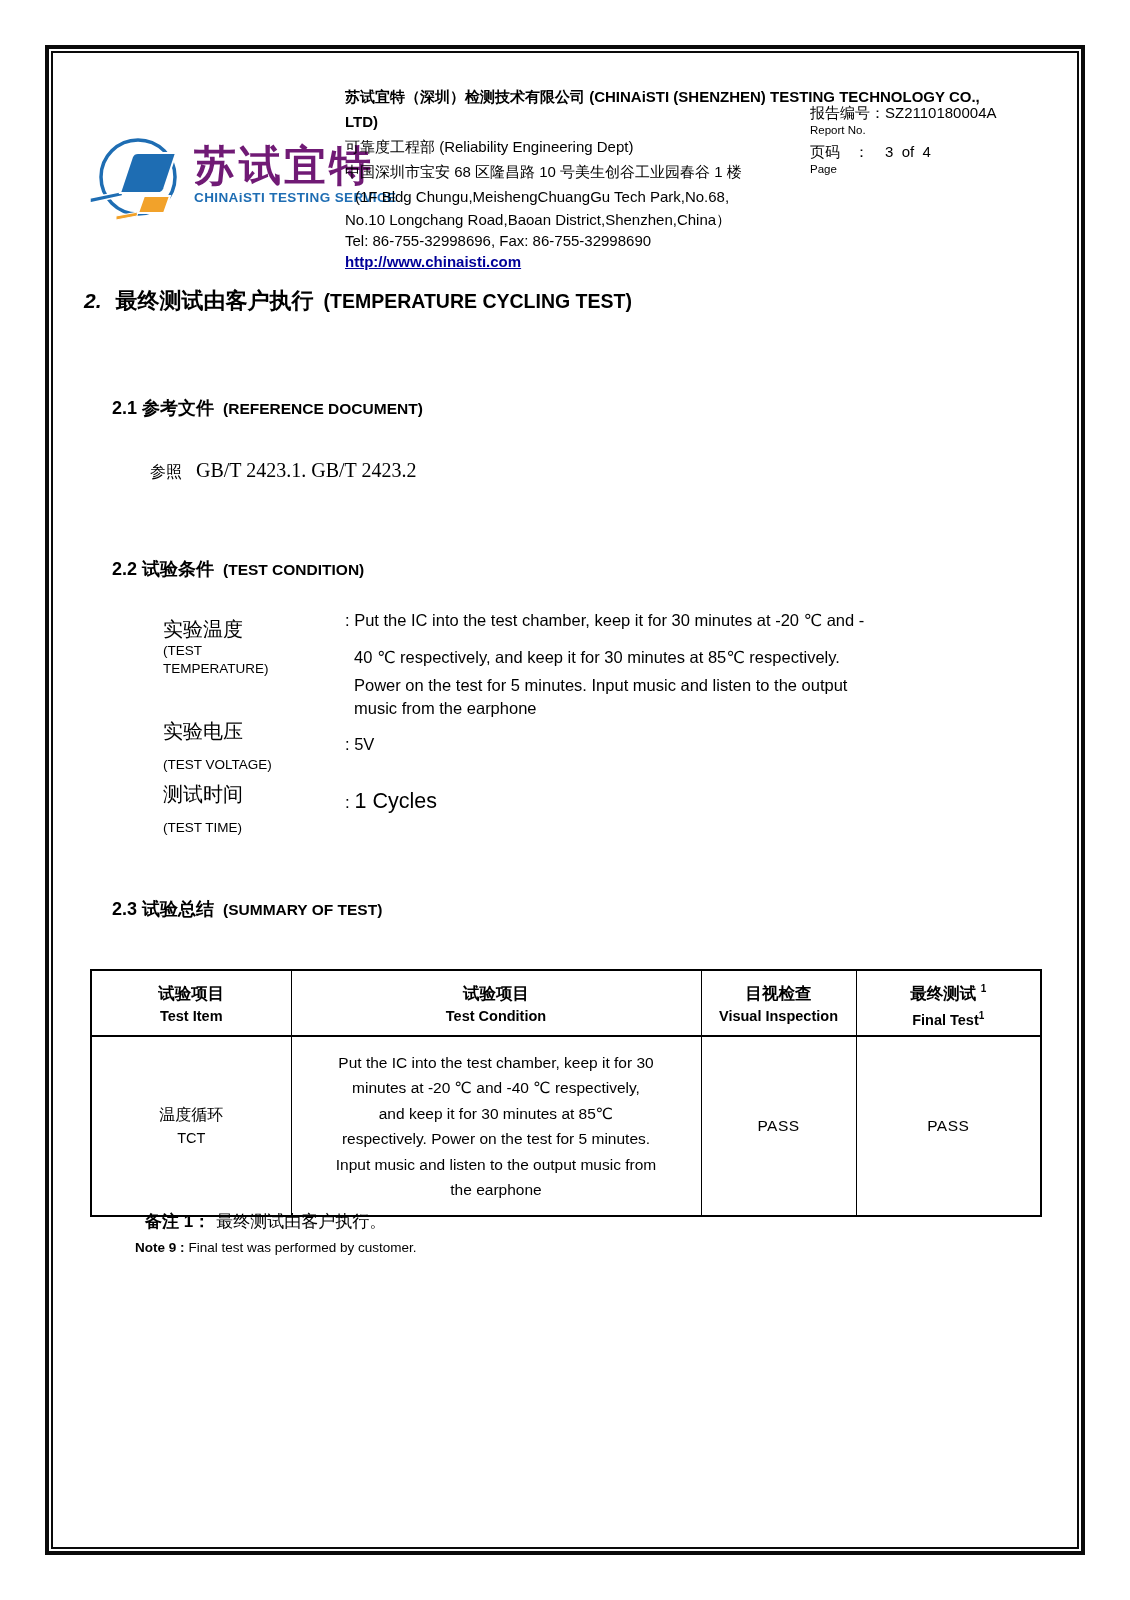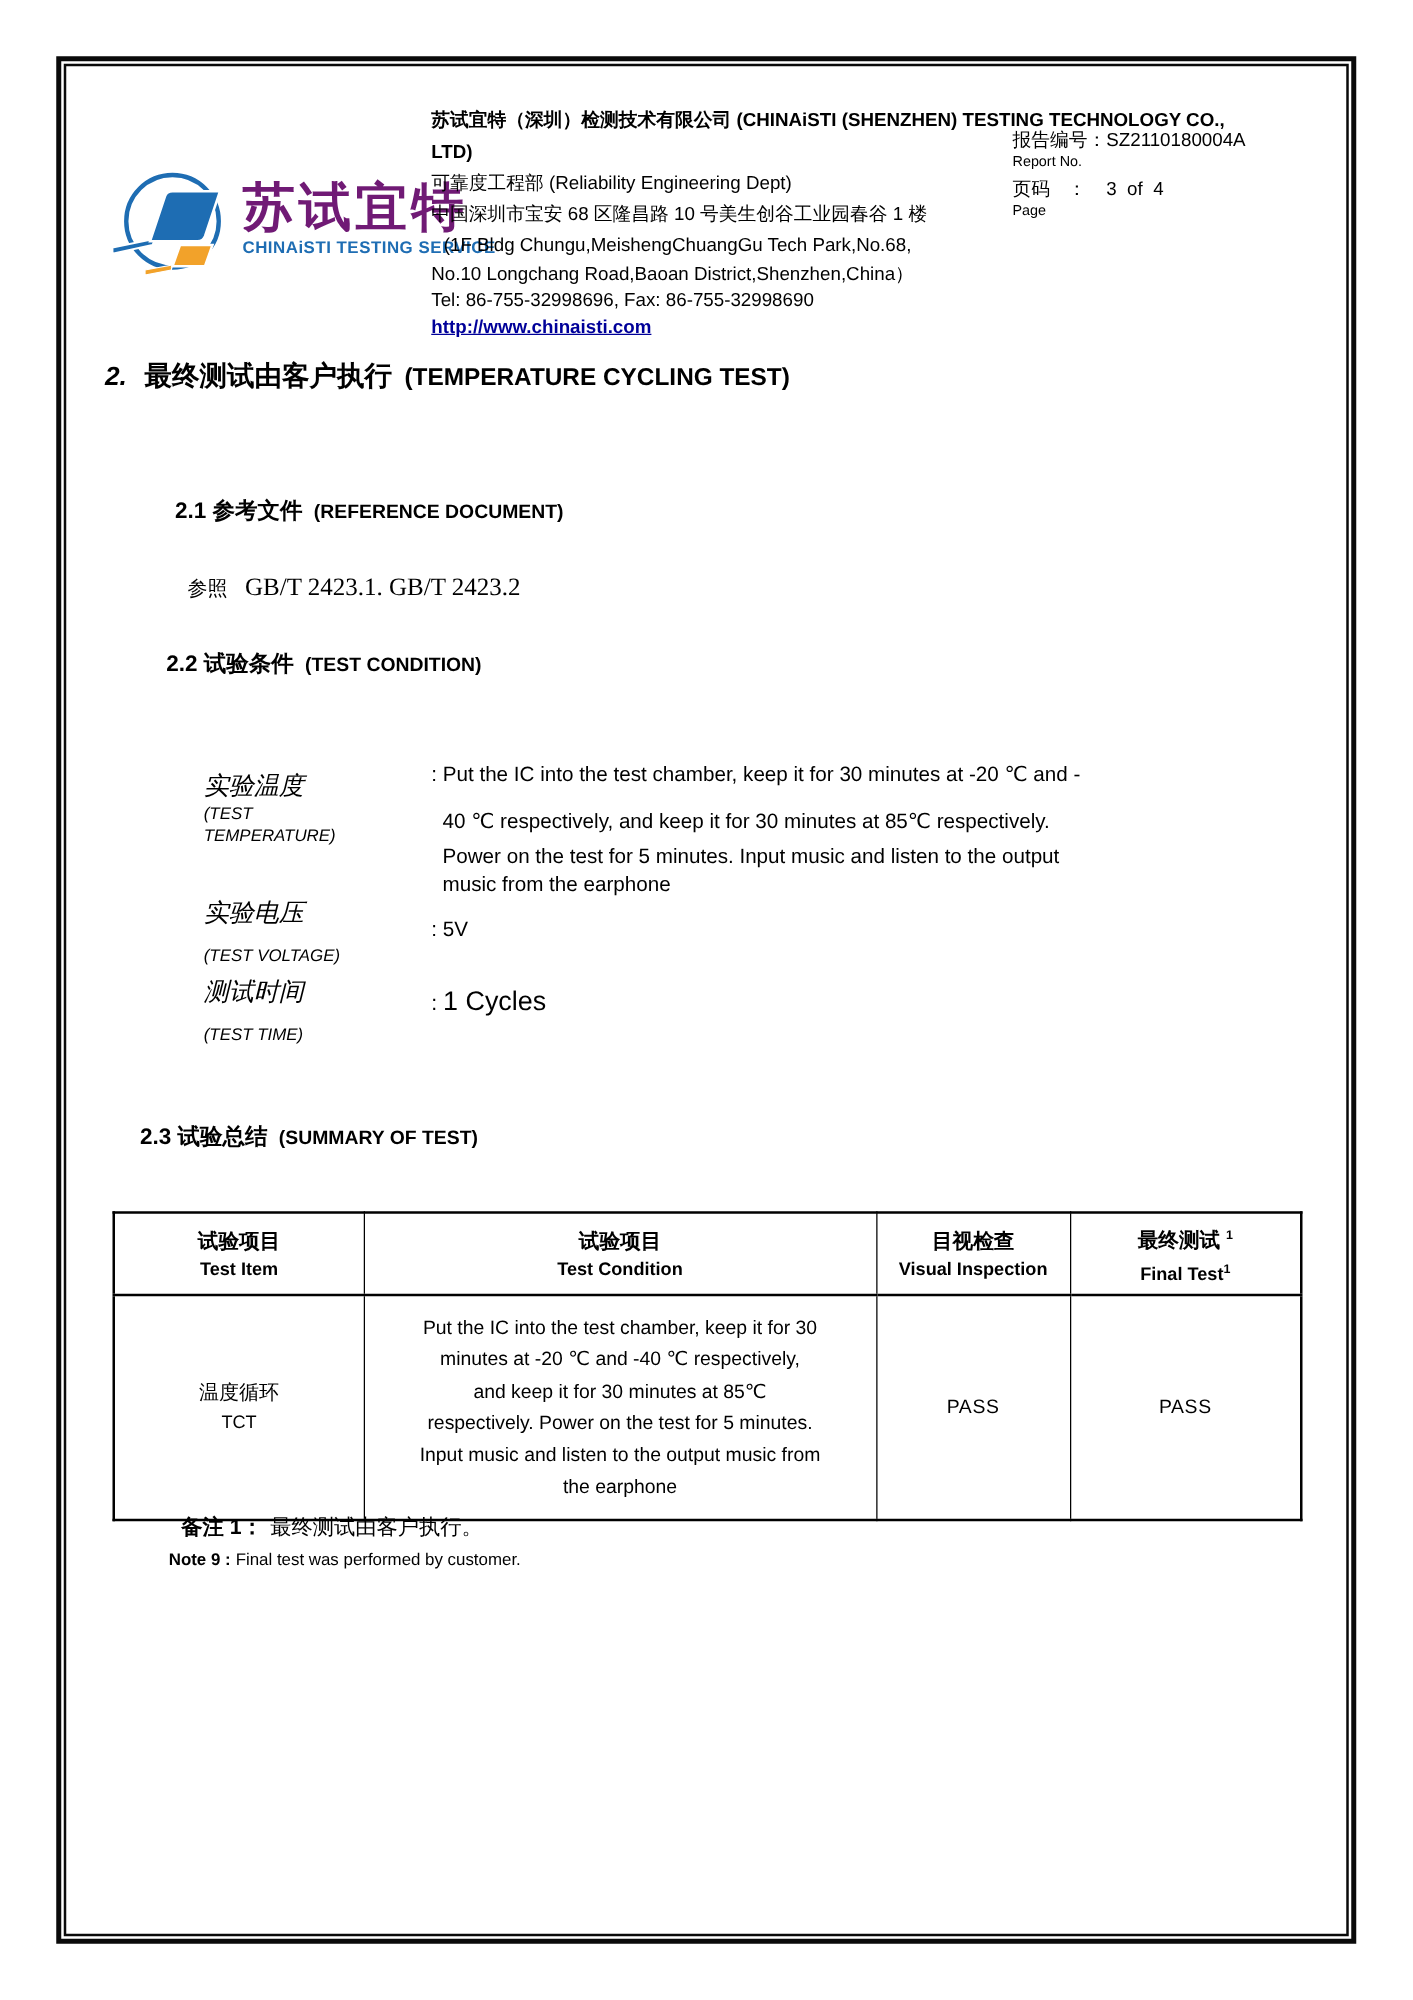--- a/index.html
+++ b/index.html
@@ -35,30 +35,30 @@
 
   
   .h2-title { position:absolute; left:84px; top:286px; display:flex; align-items:baseline; white-space:nowrap; }
   .h2-num { font-size:21px; font-weight:bold; font-style:italic; margin-right:14px; }
   .h2-cn { font-size:22px; font-weight:bold; margin-right:10px; }
   .h2-en { font-size:19.5px; font-weight:bold; }
 
   .sub-heading { position:absolute; display:flex; align-items:baseline; white-space:nowrap; }
   .sh-cn { font-size:18px; font-weight:bold; margin-right:9px; }
   .sh-en { font-size:15.5px; font-weight:bold;text-align:right; }
-  .h21 { left:112px; top:396px;margin-left:28px; }
-  .h22 { left:112px; top:519px;margin-left:21px; }
+  .h21 { left:112px; top:396px; }
+  .h22 { left:112px; top:557px; }
   .h23 { left:112px; top:897px; }
 
   .ref-line { position:absolute; left:150px; top:459px; display:flex; align-items:baseline; white-space:nowrap; }
   .ref-prefix { font-size:16px; margin-right:14px; }
   .ref-value { font-family:"Liberation Serif","DejaVu Serif",serif; font-size:20px; }
 
   
-  .cond-label { position:absolute; left:163px; white-space:nowrap;font-style:italic; }
+  .cond-label { position:absolute; left:163px; white-space:nowrap; }
   .cond-label .cl-cn { font-size:20px; line-height:26px; }
   .cond-label .cl-en { font-size:13.5px; line-height:18px; }
   .lbl-temp { top:616px; }
   .lbl-volt { top:718px; }
   .lbl-time { top:781px; }
   .lbl-volt .cl-en, .lbl-time .cl-en { margin-top:12px; }
 
   .cond-value { position:absolute; left:345px; font-size:16.5px; }
   .val-temp { top:608px; }
   .val-temp .vline { white-space:nowrap; }

